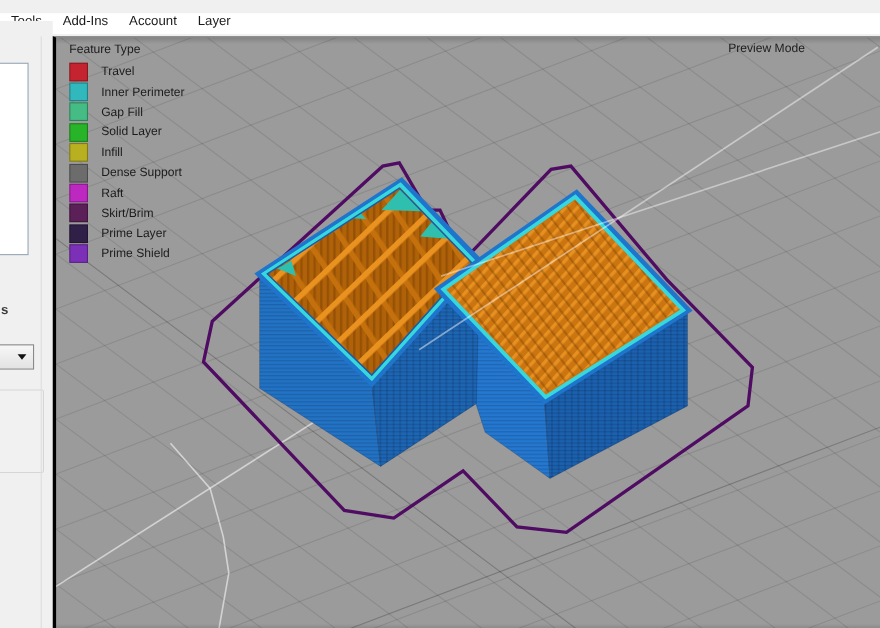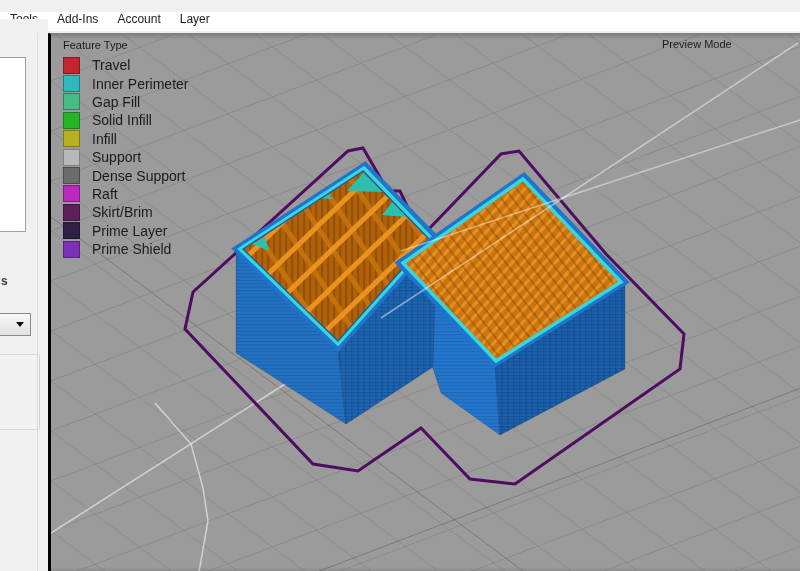--- a/index.html
+++ b/index.html
@@ -29,21 +29,21 @@
   .viewport::before{content:"";position:absolute;left:0;right:0;top:0;height:6px;
             background:linear-gradient(rgba(0,0,0,0.16),rgba(0,0,0,0));pointer-events:none;z-index:5;}
   .viewport::after{content:"";position:absolute;left:0;right:0;bottom:0;height:4px;
             background:linear-gradient(rgba(0,0,0,0),rgba(0,0,0,0.10));pointer-events:none;z-index:5;}
   .scene{position:absolute;left:0;top:0;width:752px;height:538px;}
   
   .legend{position:absolute;left:12px;top:5px;z-index:6;}
   .legend-title{font-size:11px;color:#1b1b1b;margin-bottom:5px;}
   .legend-row{display:flex;align-items:center;height:18.4px;}
   .swatch{width:17px;height:17px;border:1px solid rgba(0,0,0,0.30);box-sizing:border-box;margin-right:12px;flex:0 0 auto;}
-  .legend-label{font-size:14px;color:#1b1b1b;white-space:nowrap;text-align:center;}
+  .legend-label{font-size:11px;color:#1b1b1b;white-space:nowrap;text-align:center;}
   .mode-label{position:absolute;left:611px;top:4px;font-size:11px;color:#1c1c1c;z-index:6;}
   
   .gmin{stroke:var(--c-grid-line,rgba(0,0,0,.10));stroke-width:1;}
   .gmaj{stroke:var(--c-grid-major,rgba(0,0,0,.22));stroke-width:1;}
   .plate-line{stroke:var(--c-plate-line,rgba(255,255,255,.55));stroke-width:1.5;fill:none;}
   .skirt{stroke:var(--c-skirt,#4f0c62);stroke-width:3;fill:none;stroke-linejoin:miter;}
   .wall{stroke:rgba(0,0,20,0.25);stroke-width:.6;}
 </style>
 </head>
 <body>
@@ -217,29 +217,25 @@
       <div class="legend-row">
         <span class="swatch" style="background-color: rgb(48, 184, 188);"></span>
         <span class="legend-label">Inner Perimeter</span>
         </div>
       <div class="legend-row">
         <span class="swatch" style="background-color: rgb(68, 188, 132);"></span>
         <span class="legend-label">Gap Fill</span>
         </div>
       <div class="legend-row">
         <span class="swatch" style="background-color: rgb(40, 180, 40);"></span>
-        <span class="legend-label">Solid Infill</span>
+        <span class="legend-label">Solid Layer</span>
         </div>
       <div class="legend-row">
         <span class="swatch" style="background-color: rgb(184, 176, 32);"></span>
         <span class="legend-label">Infill</span>
-        </div>
-      <div class="legend-row">
-        <span class="swatch" style="background-color: rgb(184, 184, 184);"></span>
-        <span class="legend-label">Support</span>
         </div>
       <div class="legend-row">
         <span class="swatch" style="background-color: rgb(108, 108, 108);"></span>
         <span class="legend-label">Dense Support</span>
         </div>
       <div class="legend-row">
         <span class="swatch" style="background-color: rgb(188, 40, 192);"></span>
         <span class="legend-label">Raft</span>
         </div>
       <div class="legend-row">

